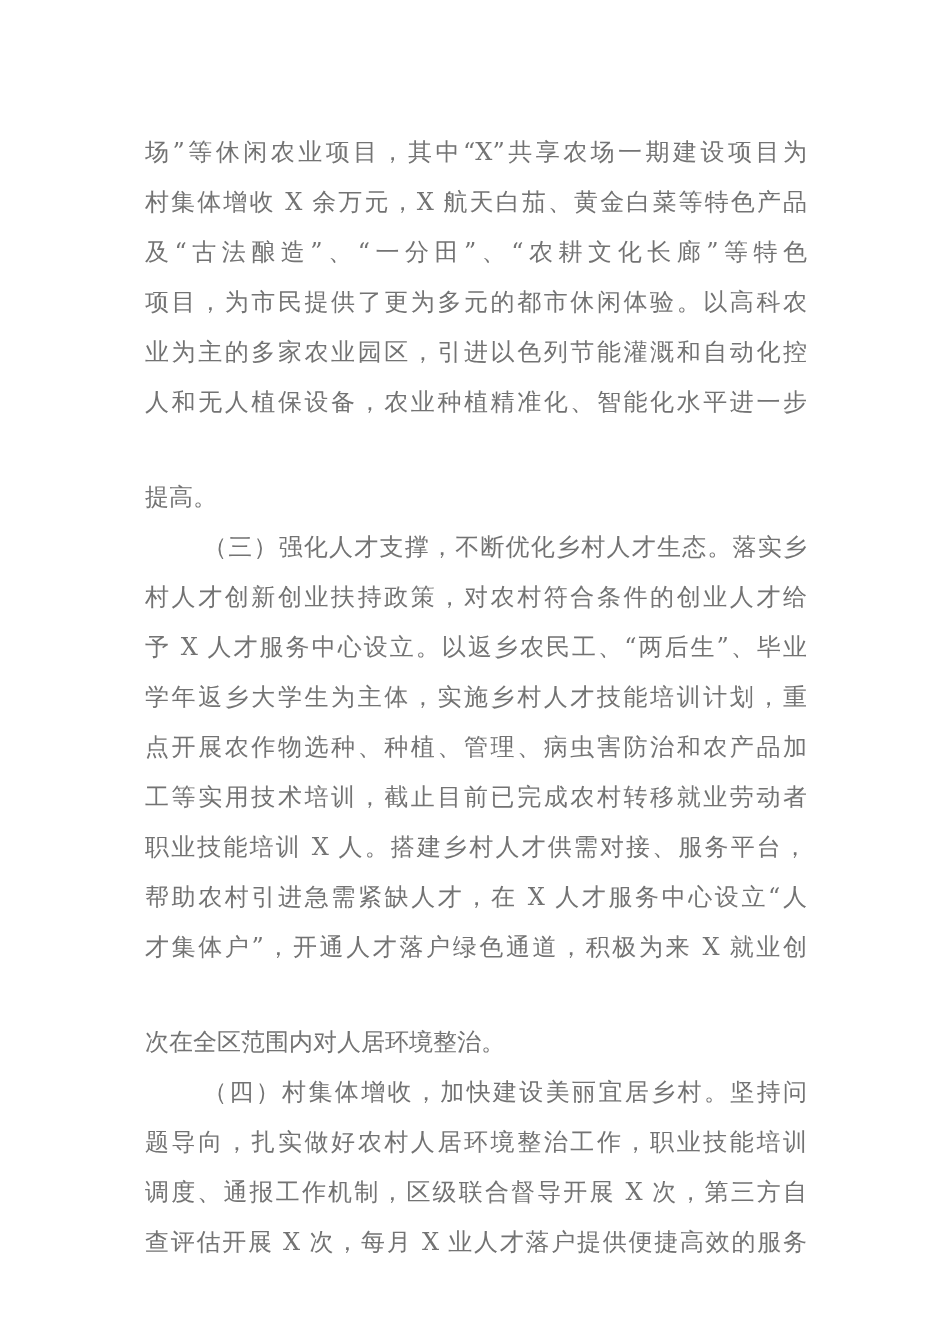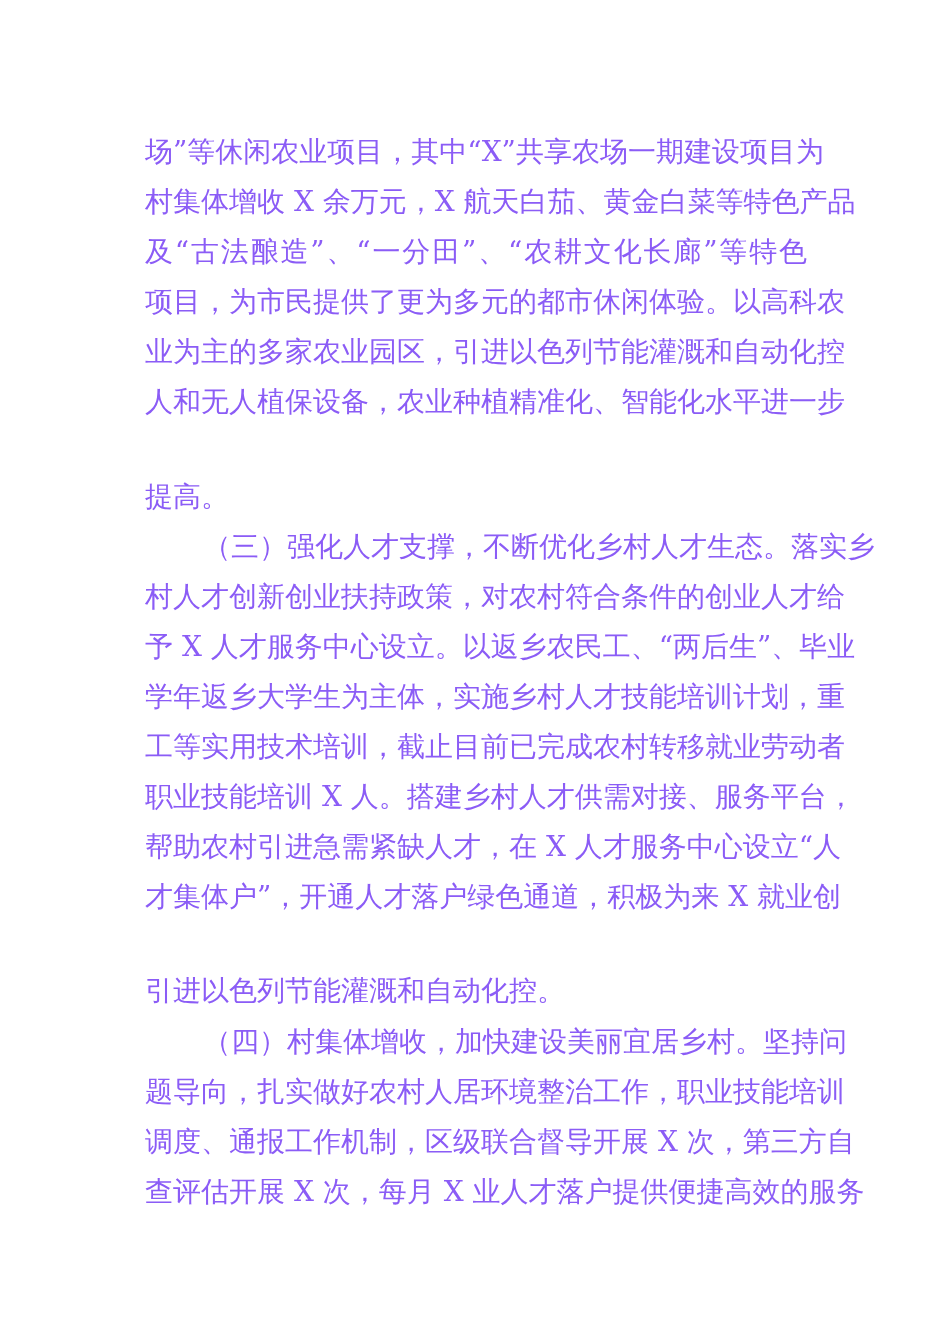--- a/index.html
+++ b/index.html
@@ -3,22 +3,22 @@
 <meta charset="utf-8">
 <style>
   html, body { margin: 0; padding: 0; background: #ffffff; }
   body { width: 950px; height: 1344px; position: relative; overflow: hidden; }
   .page {
     position: absolute;
     left: 145px;
     top: 127px;
     width: 662px;
     font-family: "DejaVu Serif", "Liberation Serif", serif;
-    font-size: 28px;
-    color: #8b5cf6;
+    font-size: 24px;
+    color: #737373;
   }
   .line {
     height: 50.1px;
     line-height: 50.1px;
     white-space: nowrap;
     text-align: justify;
     text-align-last: justify;
     letter-spacing: 0;
   }
   .line.last { text-align-last: left; margin-top: 44px; }
@@ -36,25 +36,26 @@
     <div class="line">业为主的多家农业园区，引进以色列节能灌溉和自动化控</div>
     <div class="line">人和无人植保设备，农业种植精准化、智能化水平进一步</div>
     <div class="line last">提高。</div>
   </div>
 
   <div class="paragraph">
     <div class="line indent">（三）强化人才支撑，不断优化乡村人才生态。落实乡</div>
     <div class="line">村人才创新创业扶持政策，对农村符合条件的创业人才给</div>
     <div class="line">予 X 人才服务中心设立。以返乡农民工、“两后生”、毕业</div>
     <div class="line">学年返乡大学生为主体，实施乡村人才技能培训计划，重</div>
+    <div class="line">点开展农作物选种、种植、管理、病虫害防治和农产品加</div>
     <div class="line">工等实用技术培训，截止目前已完成农村转移就业劳动者</div>
     <div class="line">职业技能培训 X 人。搭建乡村人才供需对接、服务平台，</div>
     <div class="line">帮助农村引进急需紧缺人才，在 X 人才服务中心设立“人</div>
     <div class="line">才集体户”，开通人才落户绿色通道，积极为来 X 就业创</div>
-    <div class="line last">引进以色列节能灌溉和自动化控。</div>
+    <div class="line last">次在全区范围内对人居环境整治。</div>
   </div>
 
   <div class="paragraph">
     <div class="line indent">（四）村集体增收，加快建设美丽宜居乡村。坚持问</div>
     <div class="line">题导向，扎实做好农村人居环境整治工作，职业技能培训</div>
     <div class="line">调度、通报工作机制，区级联合督导开展 X 次，第三方自</div>
     <div class="line">查评估开展 X 次，每月 X 业人才落户提供便捷高效的服务</div>
   </div>
 </div>
 

